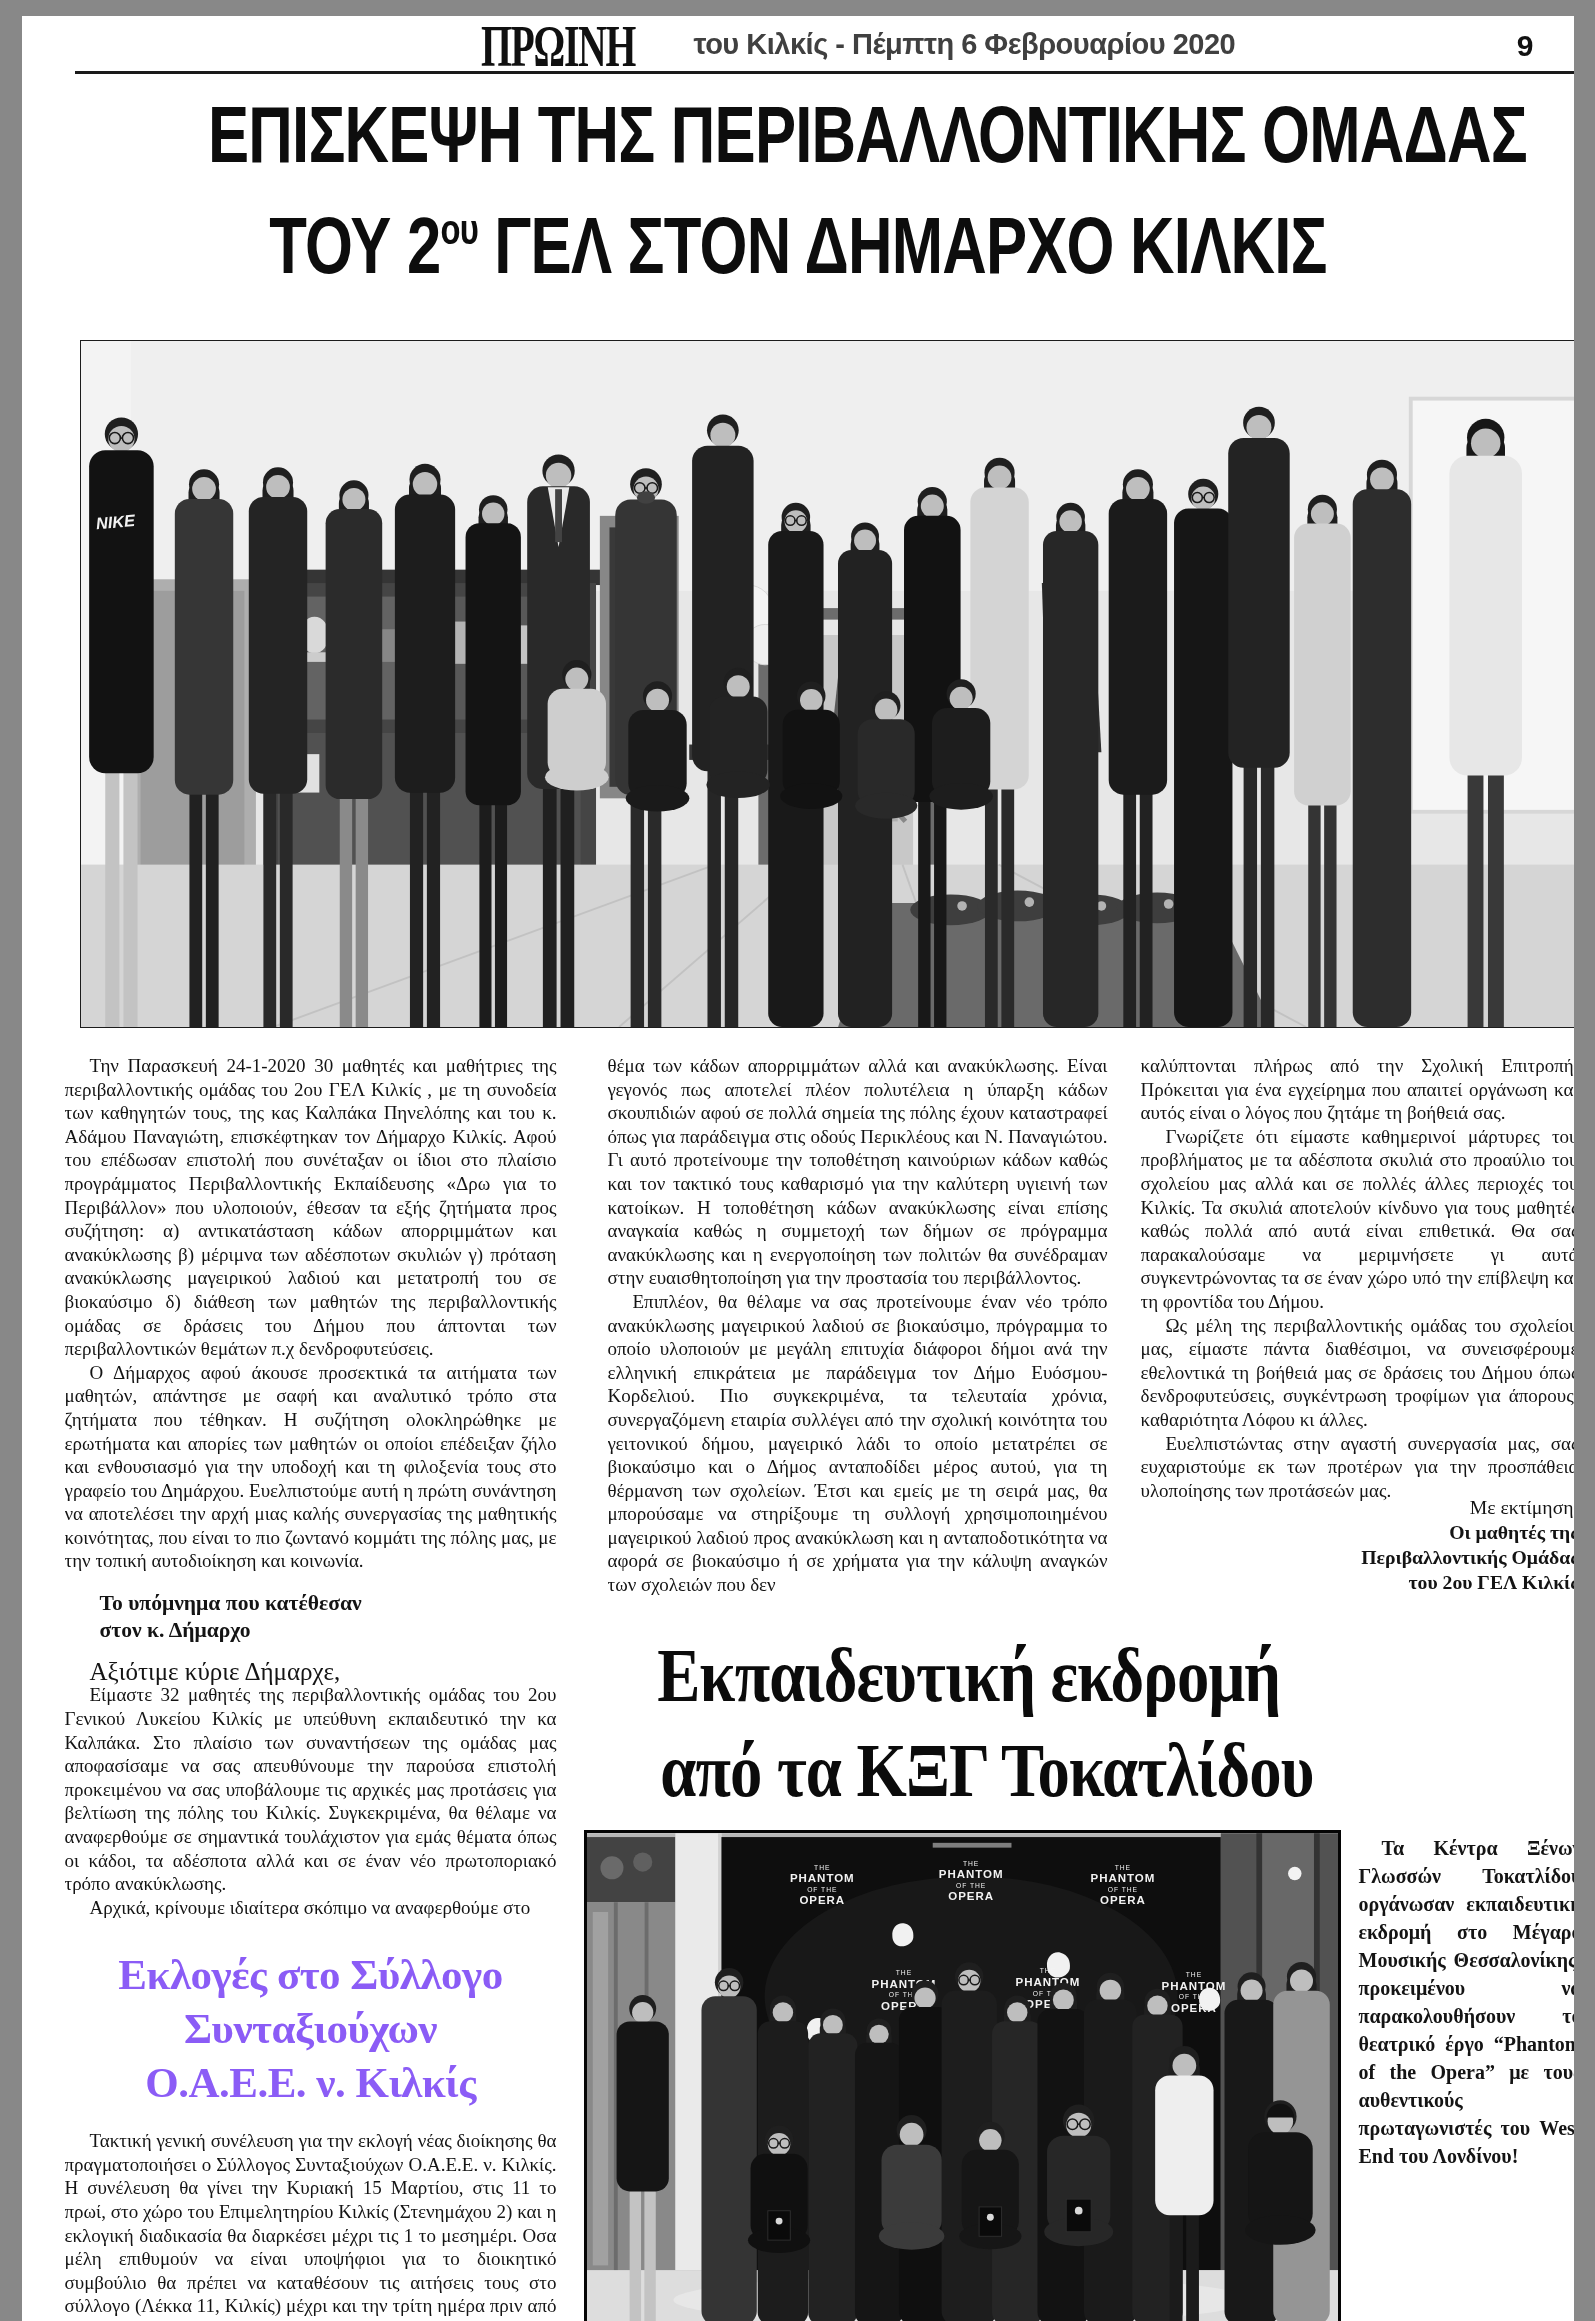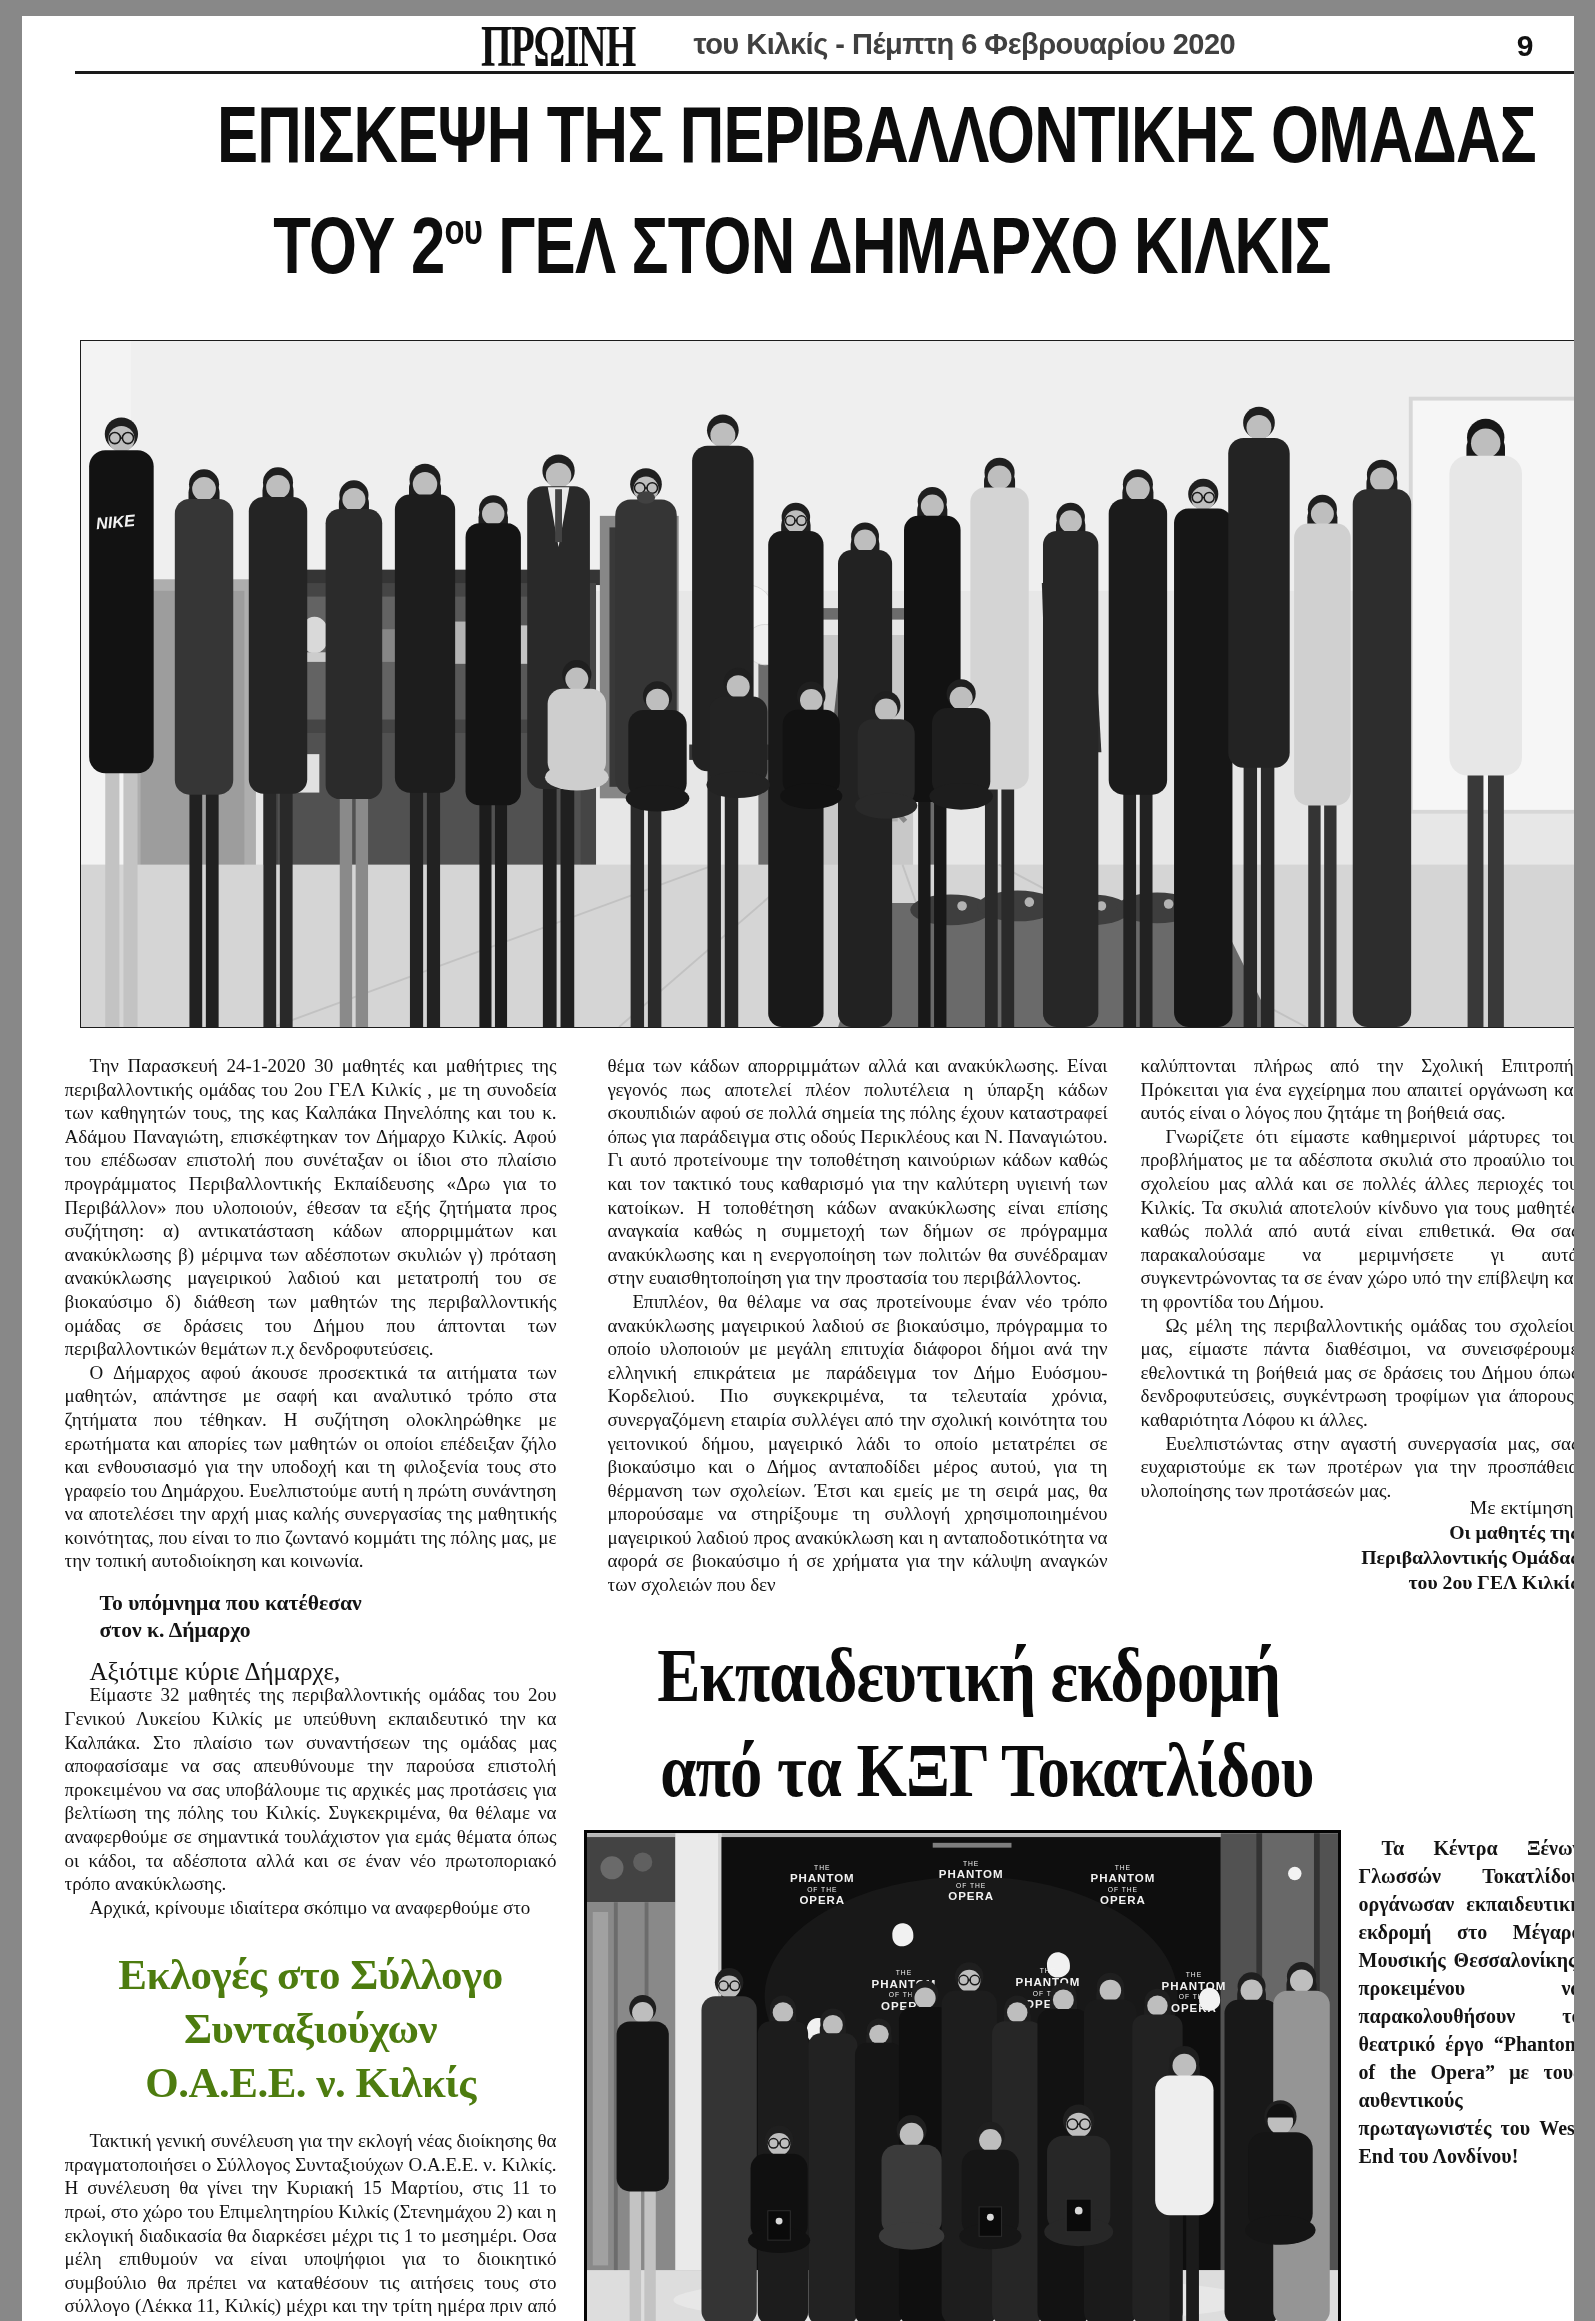--- a/index.html
+++ b/index.html
@@ -8,21 +8,21 @@
   
   .masthead-brand{position:absolute;left:459px;top:0px;font-family:"Liberation Serif",serif;
       font-weight:bold;font-size:60px;line-height:60px;letter-spacing:-1.9px;
       transform:scaleX(0.66);transform-origin:left center;white-space:nowrap;color:#101010;}
   .masthead-dateline{position:absolute;left:672px;top:11.5px;font-family:"Liberation Sans",sans-serif;
       font-size:29px;font-weight:bold;letter-spacing:-0.5px;white-space:nowrap;color:#404040;}
   .masthead-pageno{position:absolute;right:40px;top:13.4px;font-family:"Liberation Sans",sans-serif;
       font-size:30px;font-weight:bold;color:#111;}
   .masthead-rule{position:absolute;left:53px;width:1502px;top:55px;height:2.9px;background:#1a1a1a;}
   
-  .headline{position:absolute;left:9px;right:0;top:63px;text-align:center;
+  .headline{position:absolute;left:0;right:0;top:63px;text-align:center;
       font-family:"Liberation Sans",sans-serif;font-weight:bold;color:#0d0d0d;}
   .headline .hl-line{line-height:111px;white-space:nowrap;}
   .cx{display:inline-block;transform:scaleX(0.78);transform-origin:center;white-space:nowrap;}
   .hl-size{font-size:79px;letter-spacing:-1px;}
   .hl-sup{font-size:42px;position:relative;top:-29px;}
   
   .main-photo{position:absolute;left:58px;top:324px;width:1497px;height:686px;
       border:1px solid #1c1c1c;background:#e8e6e2;filter:grayscale(1);}
   .phantom-photo{position:absolute;left:562px;top:1814px;width:751px;height:496px;
       border:3.8px solid #050505;background:#e5e5e5;filter:grayscale(1);}
@@ -30,21 +30,21 @@
   
   .col{position:absolute;top:1038px;overflow:hidden;}
   .col1{left:43px;width:492px;height:1283px;}
   .col2{left:586px;width:500px;height:576px;}
   .col3{left:1119px;width:438px;height:450px;}
   p.body{font-size:19px;line-height:23.6px;text-align:justify;margin:0;text-indent:25px;}
   p.noindent{text-indent:0;}
   .subhead{font-weight:bold;font-size:21.6px;line-height:27px;margin:17.3px 0 15.4px 35px;}
   .salutation{text-indent:25px;font-size:25px;line-height:23.6px;}
   .elections-head{margin:29px 0 19px 0;text-align:center;font-weight:bold;
-      font-size:43px;line-height:54px;letter-spacing:-0.5px;color:#4d7c0f;}
+      font-size:43px;line-height:54px;letter-spacing:-0.5px;color:#8b5cf6;}
   .signature{position:absolute;left:1119px;top:1479px;width:438px;text-align:right;
       font-size:19.7px;line-height:25px;}
   .signature .sig-bold{font-weight:bold;}
   .trip-headline{position:absolute;left:576px;top:1612px;width:980px;
       font-family:"Liberation Serif",serif;font-weight:bold;color:#0b0b0b;}
   .trip-headline .hl-line{line-height:95px;white-space:nowrap;}
   .trip-size{font-size:77px;letter-spacing:-1px;}
   .cx2{display:inline-block;transform:scaleX(0.84);transform-origin:center;white-space:nowrap;}
   .trip-body{position:absolute;left:1337px;top:1818px;width:223px;}
   .trip-body p{font-size:20px;line-height:28px;font-weight:bold;text-align:justify;

